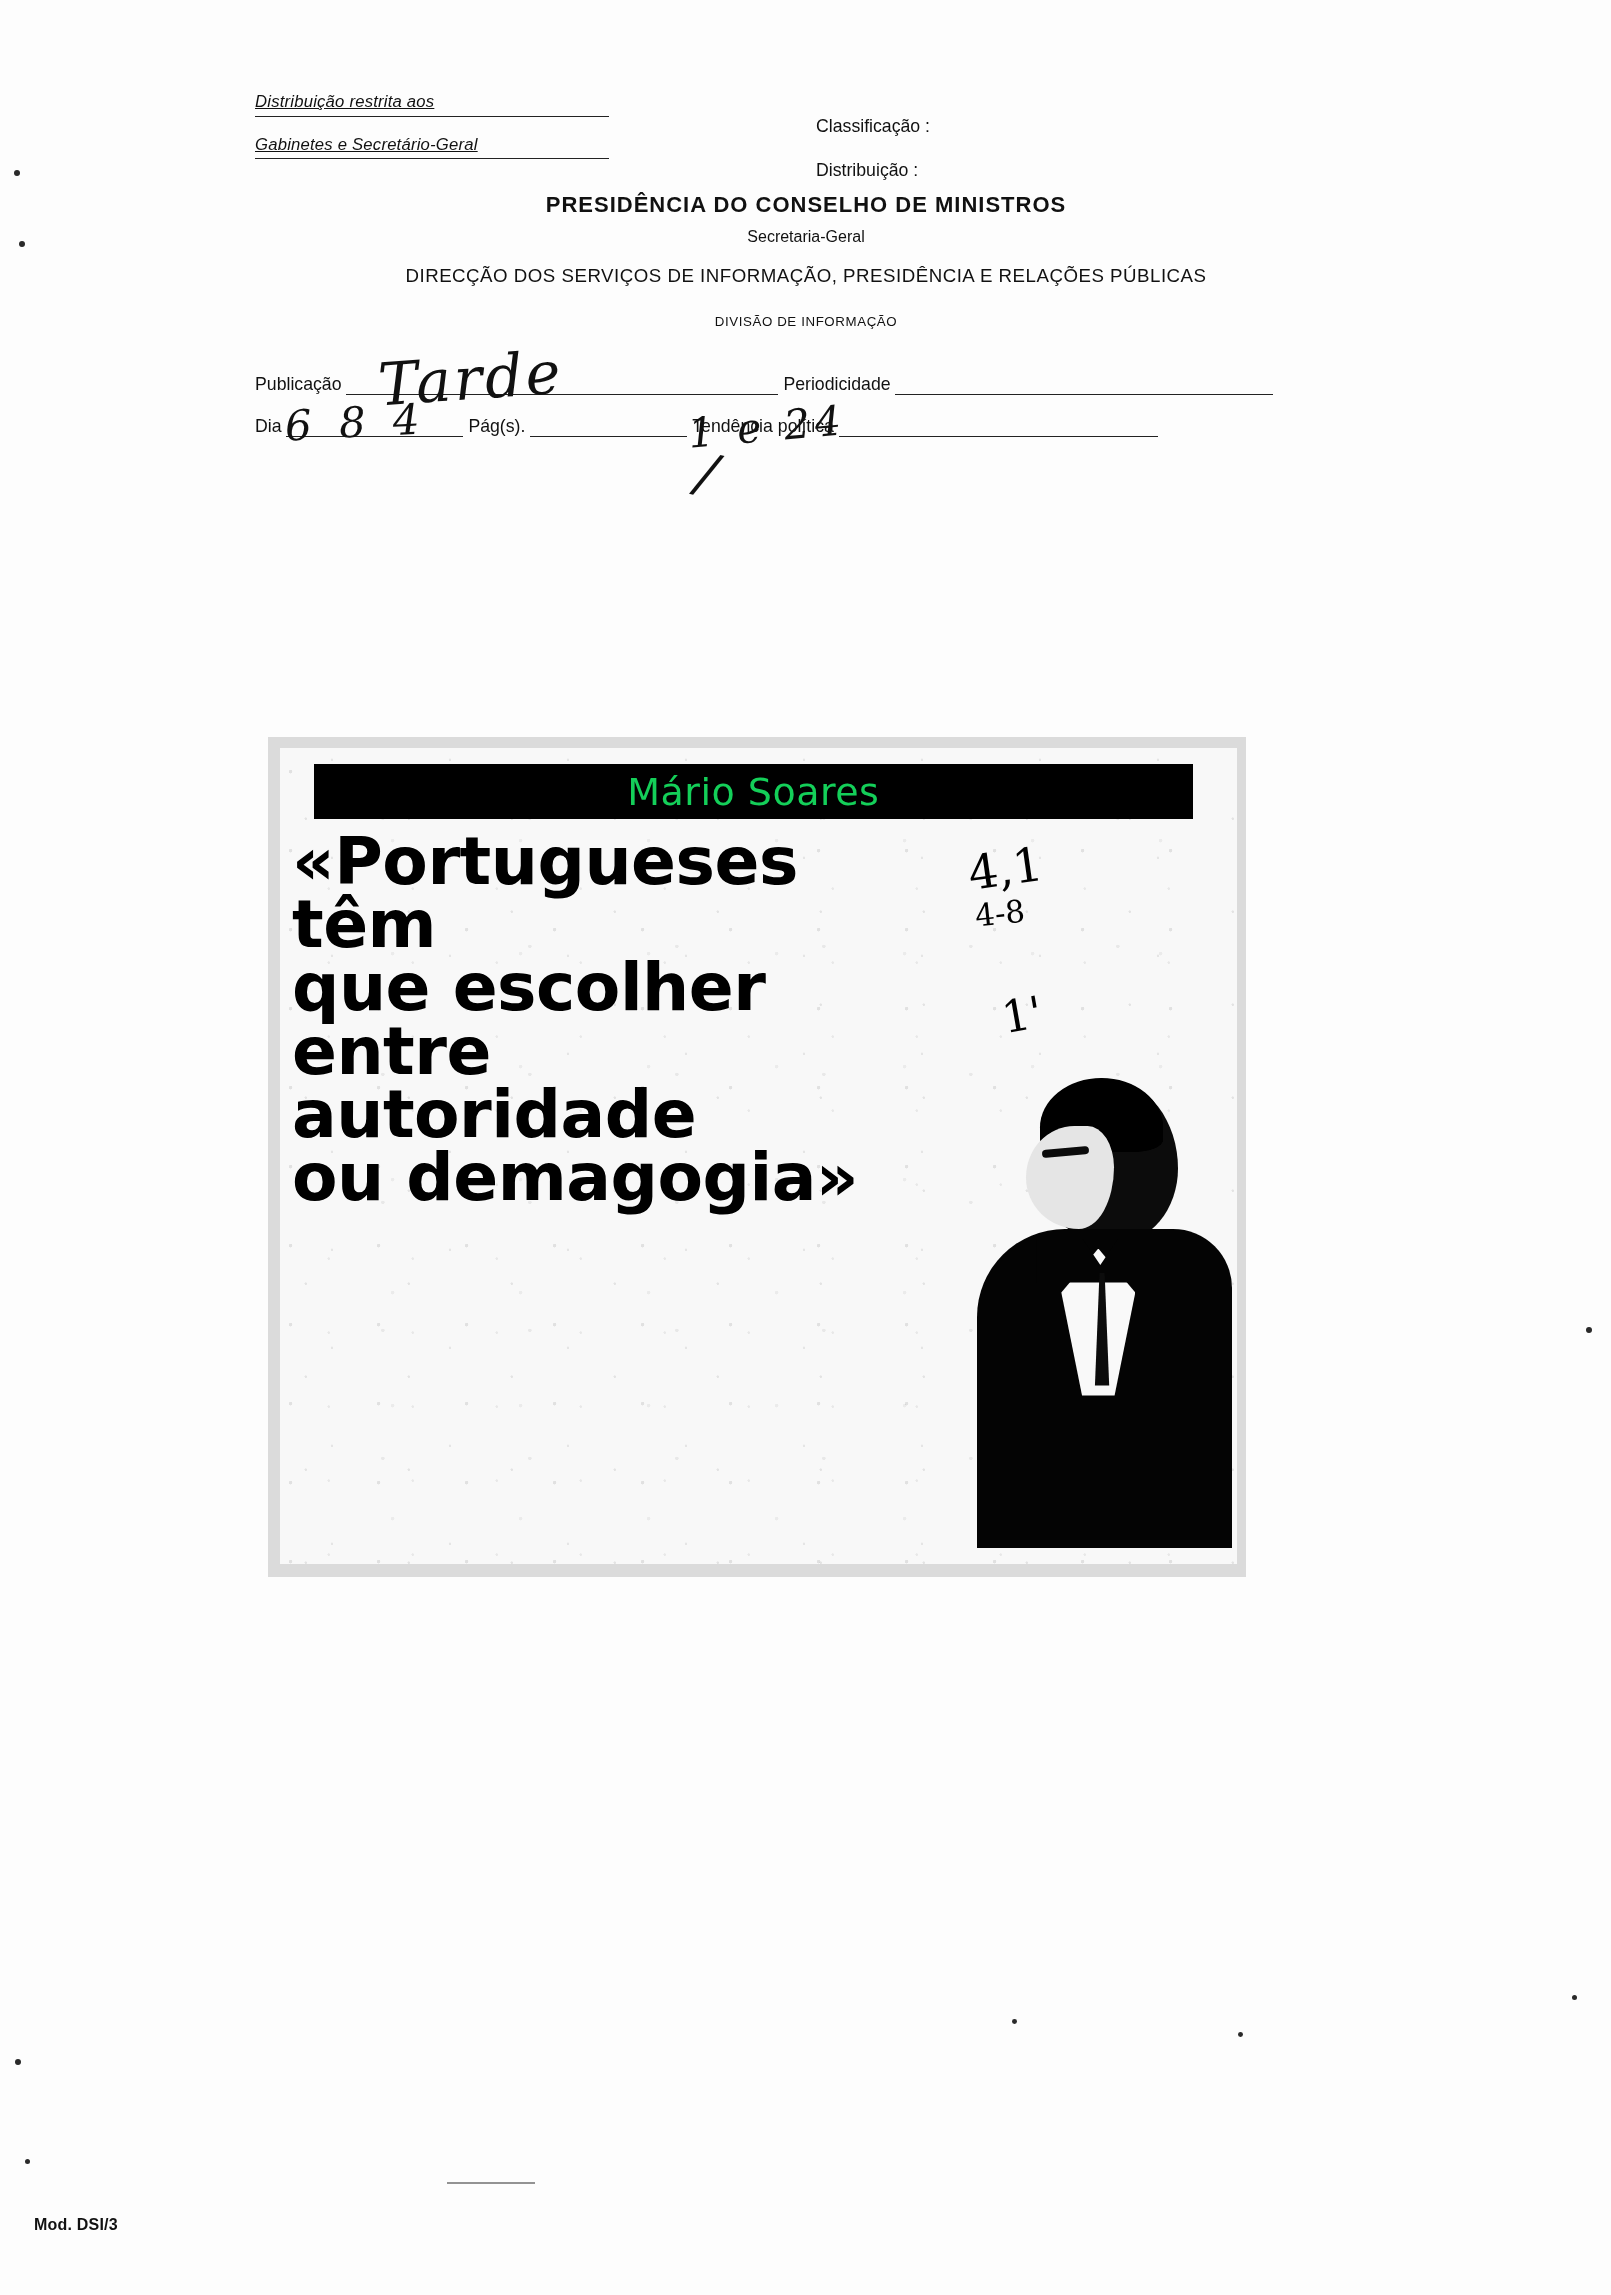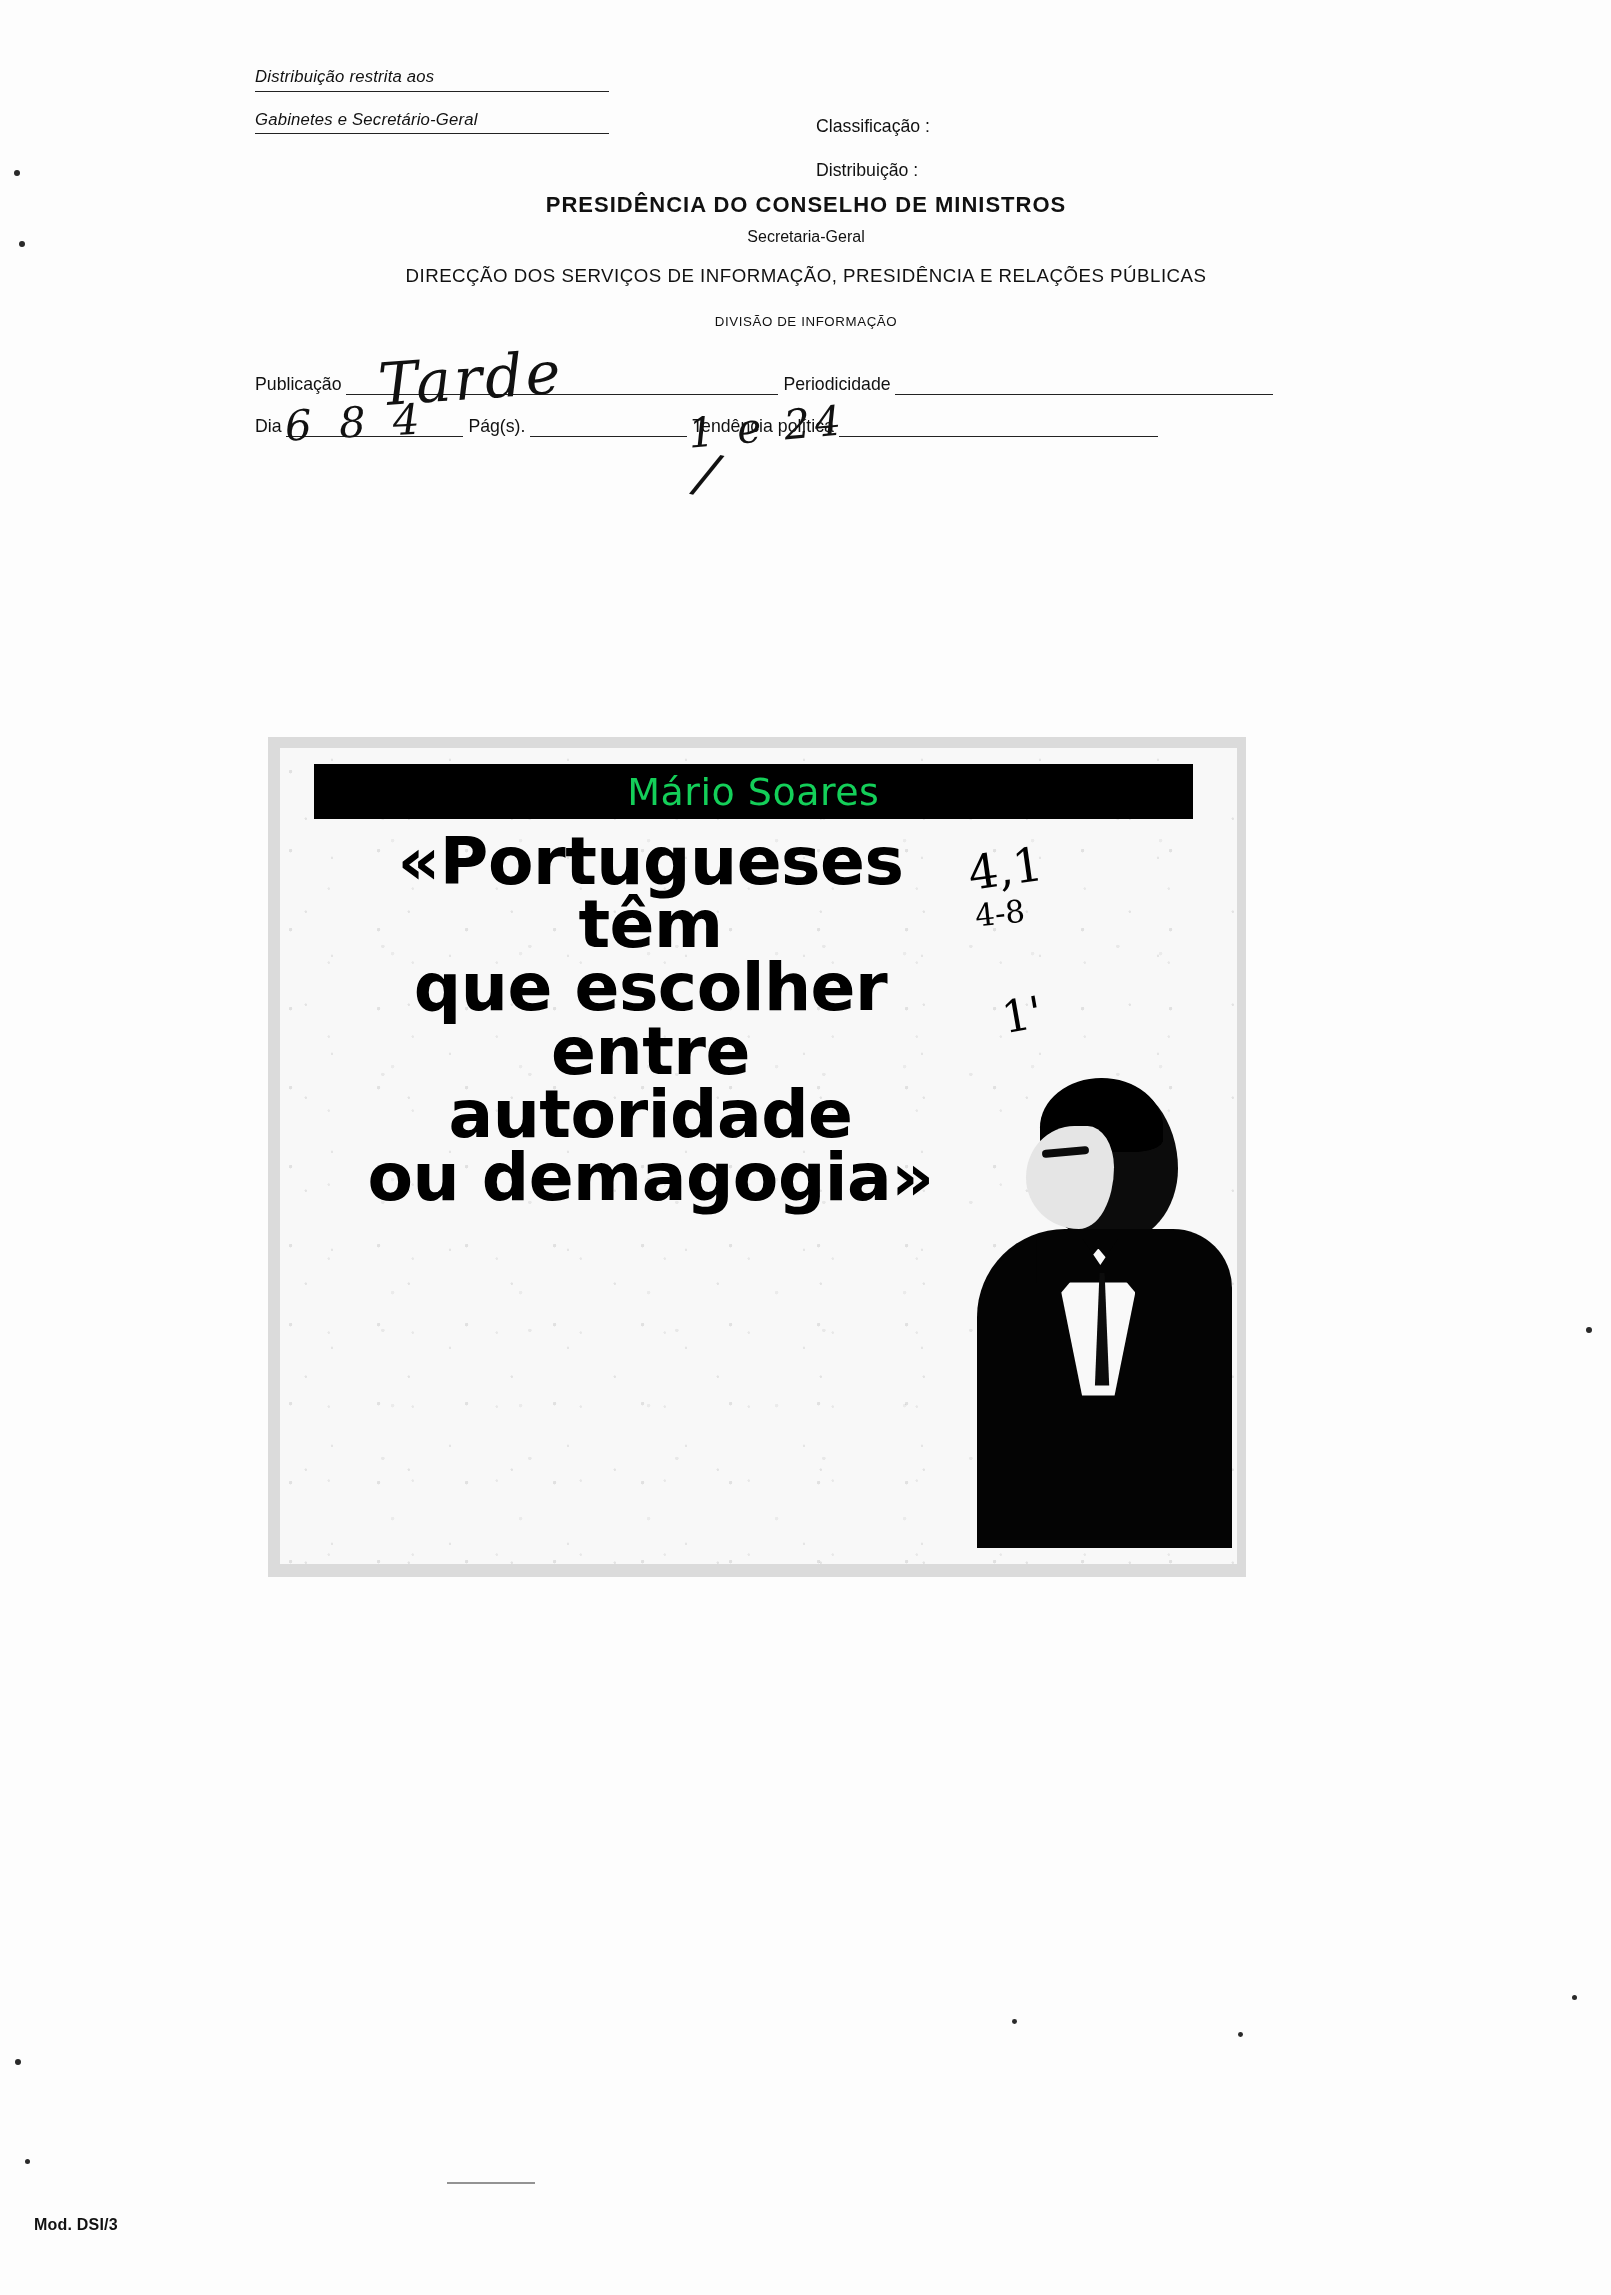--- a/index.html
+++ b/index.html
@@ -26,22 +26,23 @@
   .form-header {
     position: absolute;
     left: 0; top: 0;
     width: 100%;
     height: 491px;
   }
 
   .distrib-block {
     position: absolute;
     left: 255px;
-    top: 67px;
+    top: 92px;
     width: 354px;
+    text-decoration: underline;
   }
   .distrib-line {
     font-style: italic;
     font-size: 16.7px;
     letter-spacing: 0.2px;
     border-bottom: 1px solid #222;
     padding-bottom: 3.9px;
     margin-bottom: 17.7px;
     white-space: nowrap;
   }
@@ -188,21 +189,20 @@
     justify-content: center;
     font-size: 38px;
     letter-spacing: 0.5px;
     font-family: "DejaVu Sans", sans-serif;
   }
   .headline {
     position: absolute;
     left: 19.7px;
     top: 84px;
     width: 703px;
-    text-align: center;
     font-family: "DejaVu Sans", sans-serif;
     font-weight: bold;
     color: #0a0a0a;
     line-height: 0.93;
     letter-spacing: -0.5px;
   }
   .hl-1 { font-size: 65px; }
   .hl-2 { font-size: 65px; }
   .hl-3 { font-size: 65px; }
   .hl-4 { font-size: 65px; }

